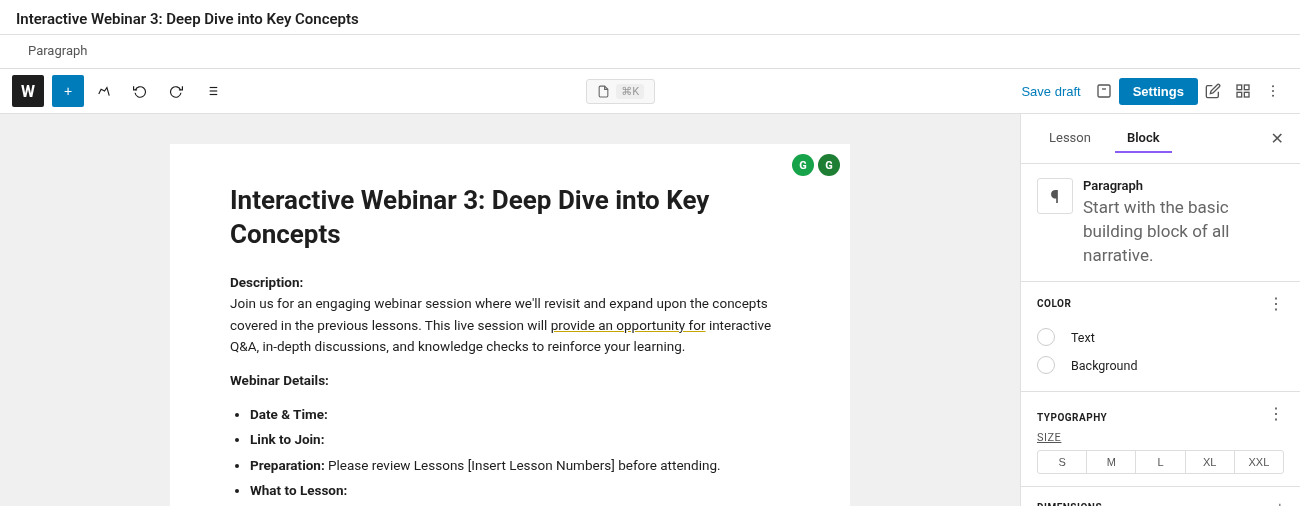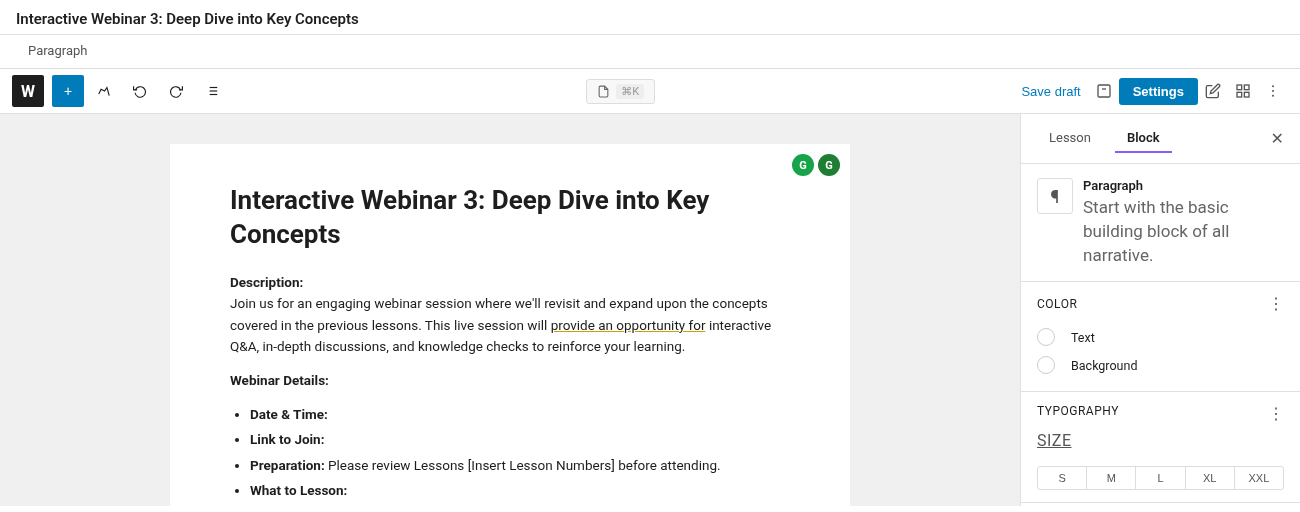--- a/index.html
+++ b/index.html
@@ -214,40 +214,40 @@
     .block-desc { font-size: 17px; color: #666; line-height: 1.4; }
 
     .panel-section {
       padding: 12px 16px;
       border-bottom: 1px solid #e0e0e0;
     }
     .section-header {
       display: flex; justify-content: space-between; align-items: center;
       margin-bottom: 10px;
     }
-    .section-title { font-size: 12px; font-weight: 400; color: #1e1e1e; text-transform: uppercase; letter-spacing: 0.5px; }
+    .section-title { font-size: 10px; font-weight: 700; color: #1e1e1e; text-transform: uppercase; letter-spacing: 0.5px; }
     .section-menu { background: none; border: none; cursor: pointer; font-size: 16px; color: #555; padding: 0; }
 
     .color-option {
       display: flex; align-items: center; gap: 16px;
       padding: 5px 0;
     }
     .color-circle {
       width: 18px; height: 18px;
       border-radius: 50%;
       border: 1px solid #ddd;
       flex-shrink: 0;
     }
     .color-label { font-size: 12.5px; color: #1e1e1e; }
 
     .typography-section {
       padding: 12px 16px;
       border-bottom: 1px solid #e0e0e0;
     }
-    .size-label { font-size: 16px; text-transform: uppercase; color: #555; margin-bottom: 16px; letter-spacing: 0.5px; text-decoration: underline; }
+    .size-label { font-size: 11px; text-transform: uppercase; color: #555; margin-bottom: 6px; letter-spacing: 0.5px; text-decoration: underline; }
     .size-options {
       display: flex;
       border: 1px solid #ddd;
       border-radius: 3px;
       overflow: hidden;
     }
     .size-option {
       flex: 1; padding: 5px 2px;
       text-align: center;
       font-size: 11px;
@@ -262,21 +262,21 @@
       border-bottom: 1px solid #e0e0e0;
       display: flex; justify-content: space-between; align-items: center;
     }
     .advanced-section {
       padding: 12px 16px;
       display: flex; justify-content: space-between; align-items: center;
     }
     .expand-icon { font-size: 14px; color: #555; cursor: pointer; background: none; border: none; }
 
     .typo-header {
-      display: flex; justify-content: space-between; align-items: flex-start;
+      display: flex; justify-content: space-between; align-items: flex-end;
       margin-bottom: 8px;
     }
   </style>
 </head>
 <body>
 
 <div class="title-bar">
   <span>Interactive Webinar 3: Deep Dive into Key Concepts</span>
 </div>
 

